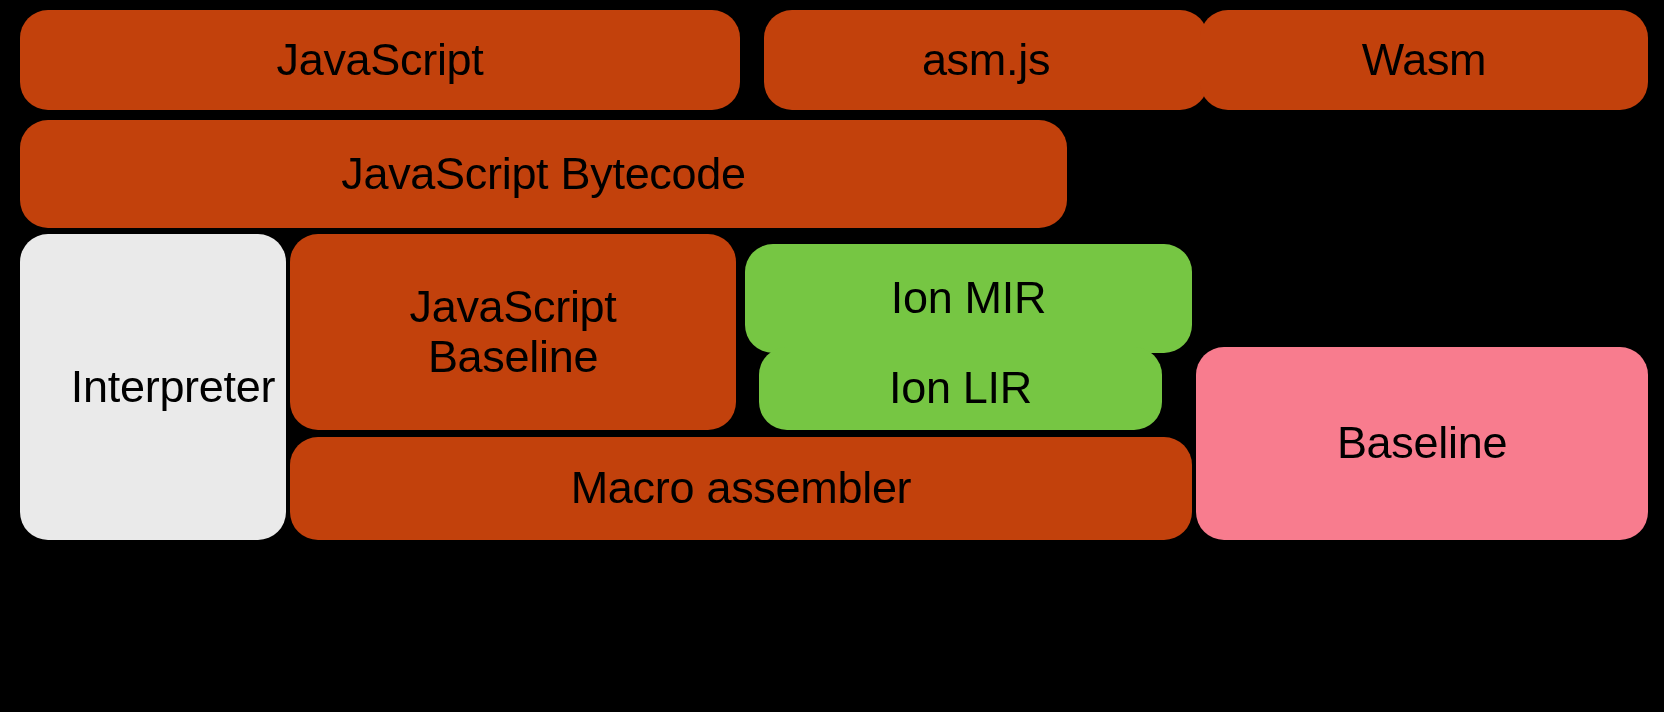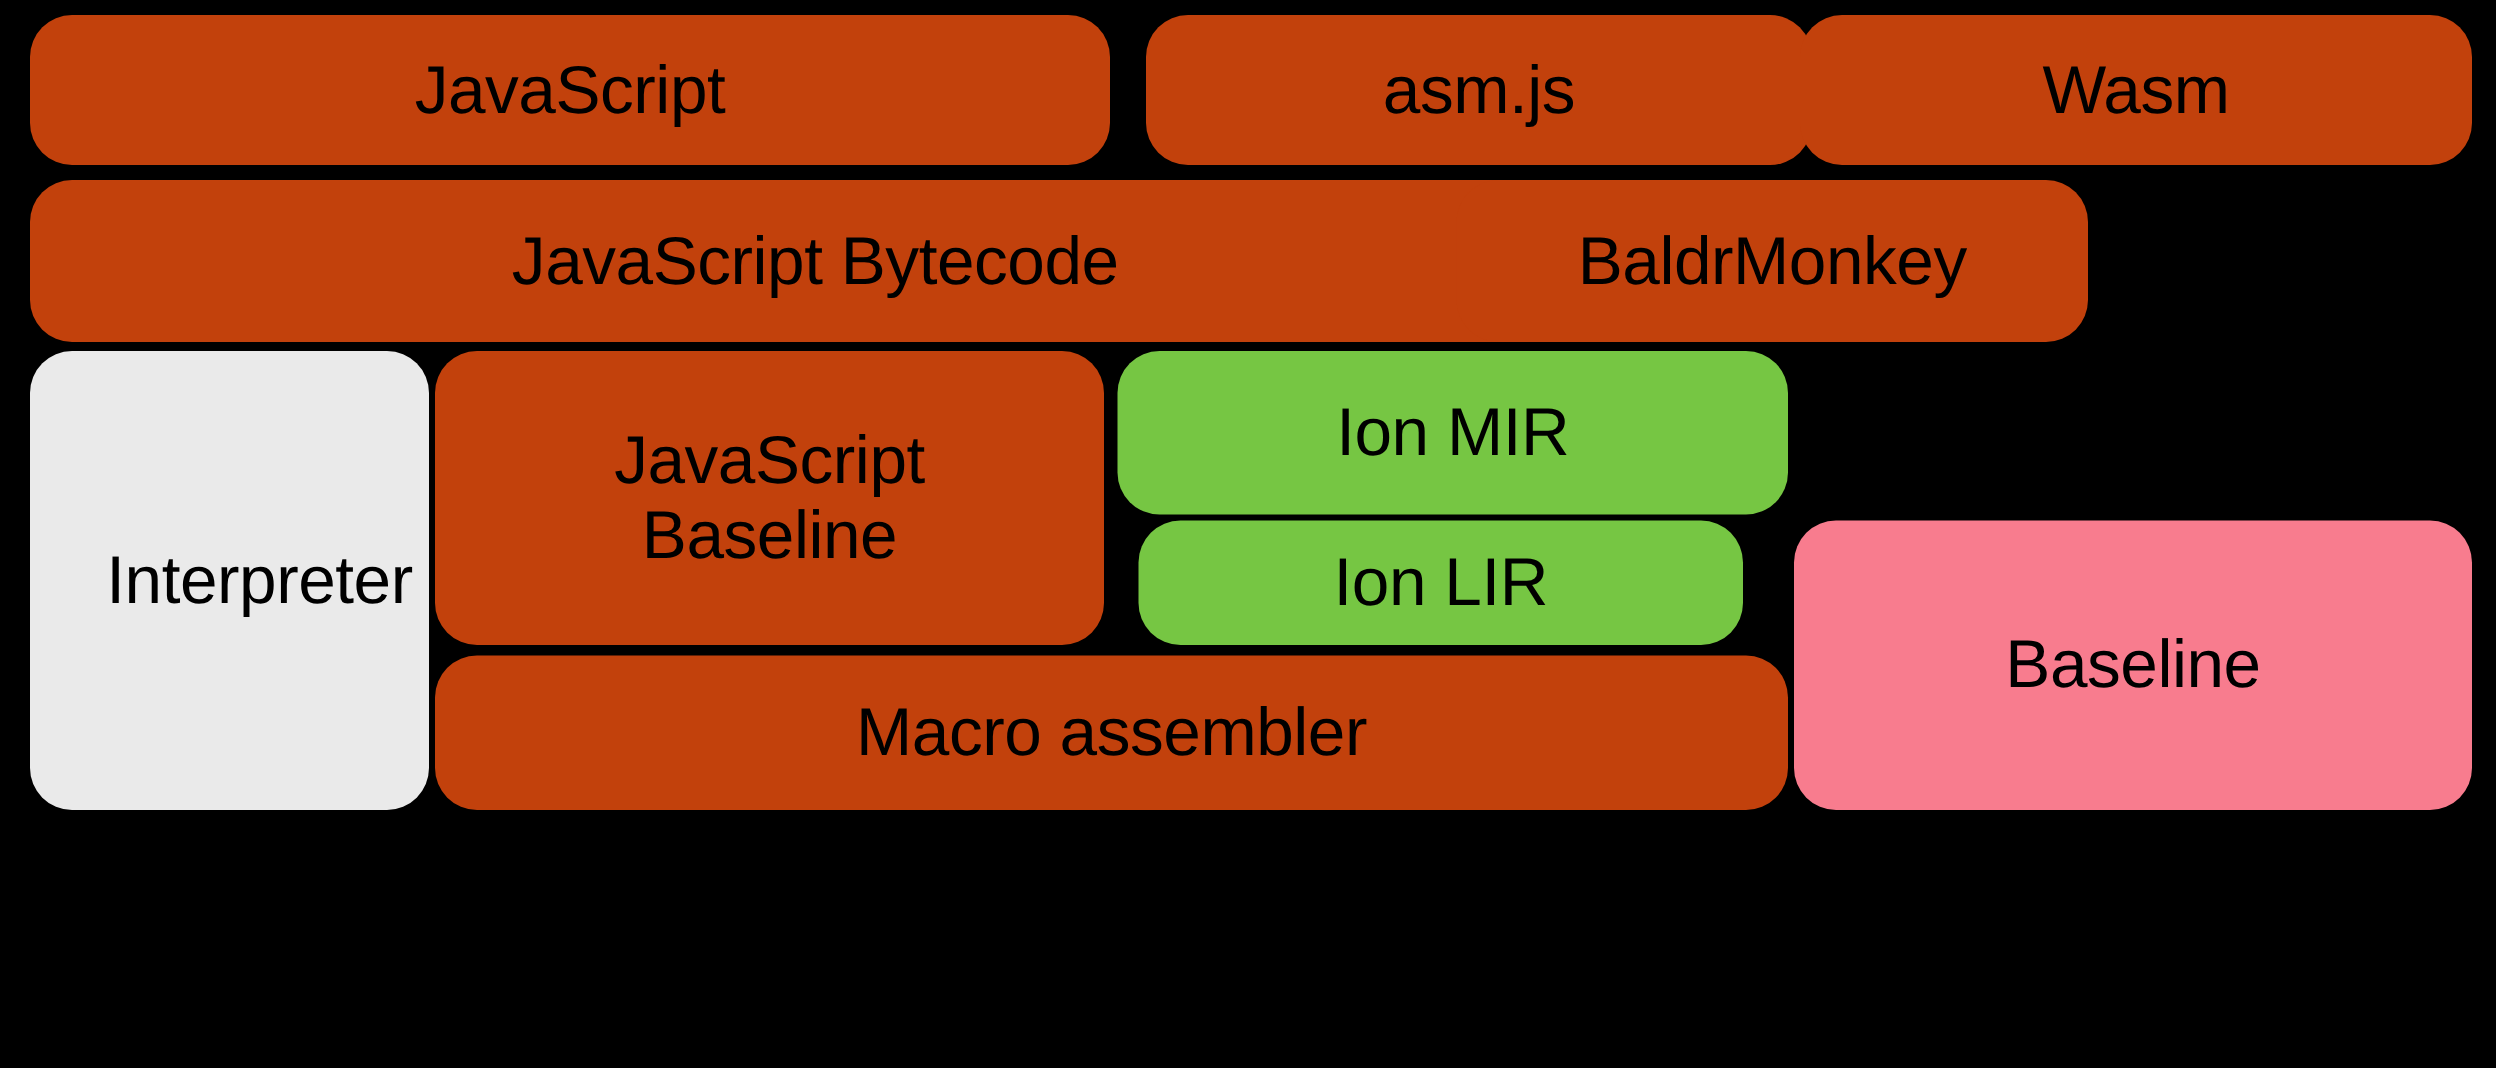--- a/index.html
+++ b/index.html
@@ -40,21 +40,20 @@
   .fill-pink  { background: #f87c8e; }
 </style>
 </head>
 <body>
 
 <div id="stage" style="background: rgb(0, 0, 0);">
     <div class="box fill-white" style="left: 20px; top: 10px; width: 720px; height: 100px;"><span>JavaScript</span></div>
     <div class="box fill-white" style="left: 764px; top: 10px; width: 444px; height: 100px;"><span>asm.js</span></div>
     <div class="box fill-white" style="left: 1200px; top: 10px; width: 448px; height: 100px;"><span>Wasm</span></div>
     <div class="box fill-white" style="left: 20px; top: 120px; width: 1047px; height: 108px;"><span>JavaScript Bytecode</span></div>
-    <div class="box fill-white" style="left: 971px; top: 120px; width: 421px; height: 108px;"><span>BaldrMonkey</span></div>
     <div class="box fill-gray" style="left: 20px; top: 234px; width: 266px; height: 306px; padding-left: 48px;"><span>Interpreter</span></div>
     <div class="box fill-white" style="left: 290px; top: 234px; width: 446px; height: 196px;"><span>JavaScript
 Baseline</span></div>
-    <div class="box fill-green" style="left: 745px; top: 234px; width: 447px; height: 109px;"><span>Ion MIR</span></div>
+    <div class="box fill-green" style="left: 745px; top: 244px; width: 447px; height: 109px;"><span>Ion MIR</span></div>
     <div class="box fill-green" style="left: 748px; top: 347px; width: 403px; height: 83px; margin-left: 11px;"><span>Ion LIR</span></div>
     <div class="box fill-pink" style="left: 1196px; top: 347px; width: 452px; height: 193px;"><span>Baseline</span></div>
     <div class="box fill-white" style="left: 290px; top: 437px; width: 902px; height: 103px;"><span>Macro assembler</span></div>
   </div>
 
 </body></html>

